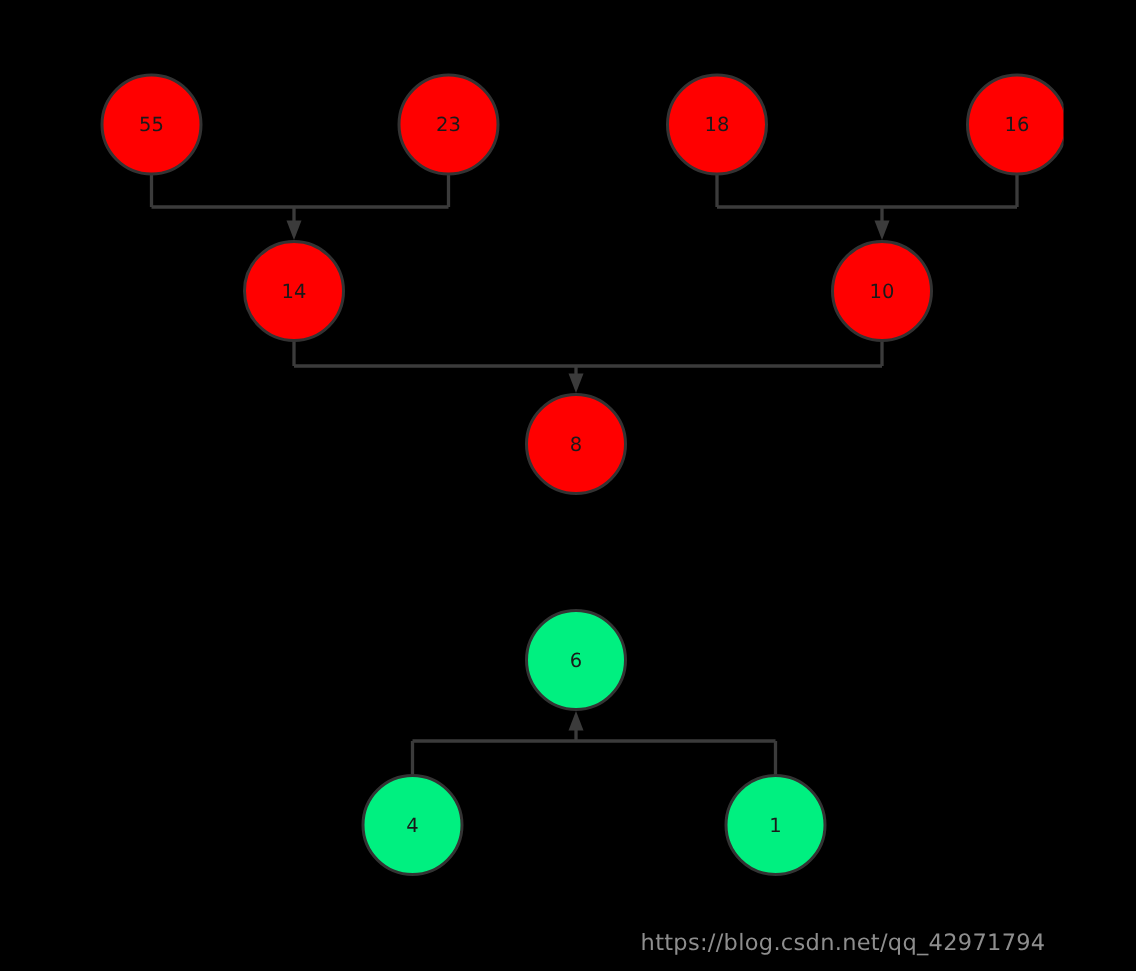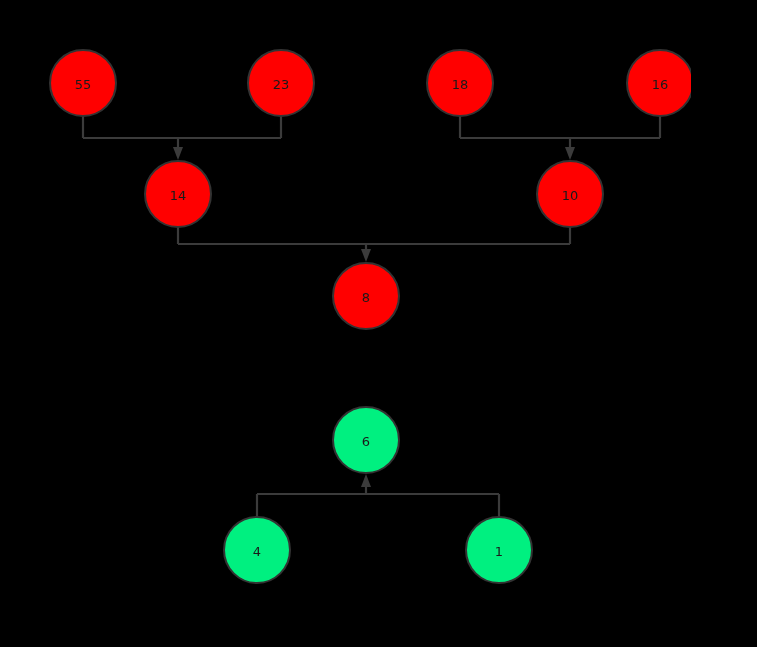--- a/index.html
+++ b/index.html
@@ -10,20 +10,21 @@
   }
   body {
     font-family: "DejaVu Sans", "Liberation Sans", sans-serif;
   }
   #stage {
     position: relative;
     width: 691px;
     height: 647px;
     background: #000000;
     overflow: hidden;
+    margin-left: 18px;
   }
   #graph-svg {
     position: absolute;
     left: 0;
     top: 0;
     width: 757px;
     height: 647px;
     display: block;
   }
   .node-circle {
@@ -132,13 +133,14 @@
         <g>
           <circle cx="257" cy="550" r="33" fill="#00F080" class="node-circle"></circle>
           <text x="257" y="551" class="node-label">4</text>
         </g>
         <g>
           <circle cx="499" cy="550" r="33" fill="#00F080" class="node-circle"></circle>
           <text x="499" y="551" class="node-label">1</text>
         </g>
       </g>
   </svg>
+  <div class="watermark">https://blog.csdn.net/qq_42971794</div>
 </div>
 
 </body></html>

